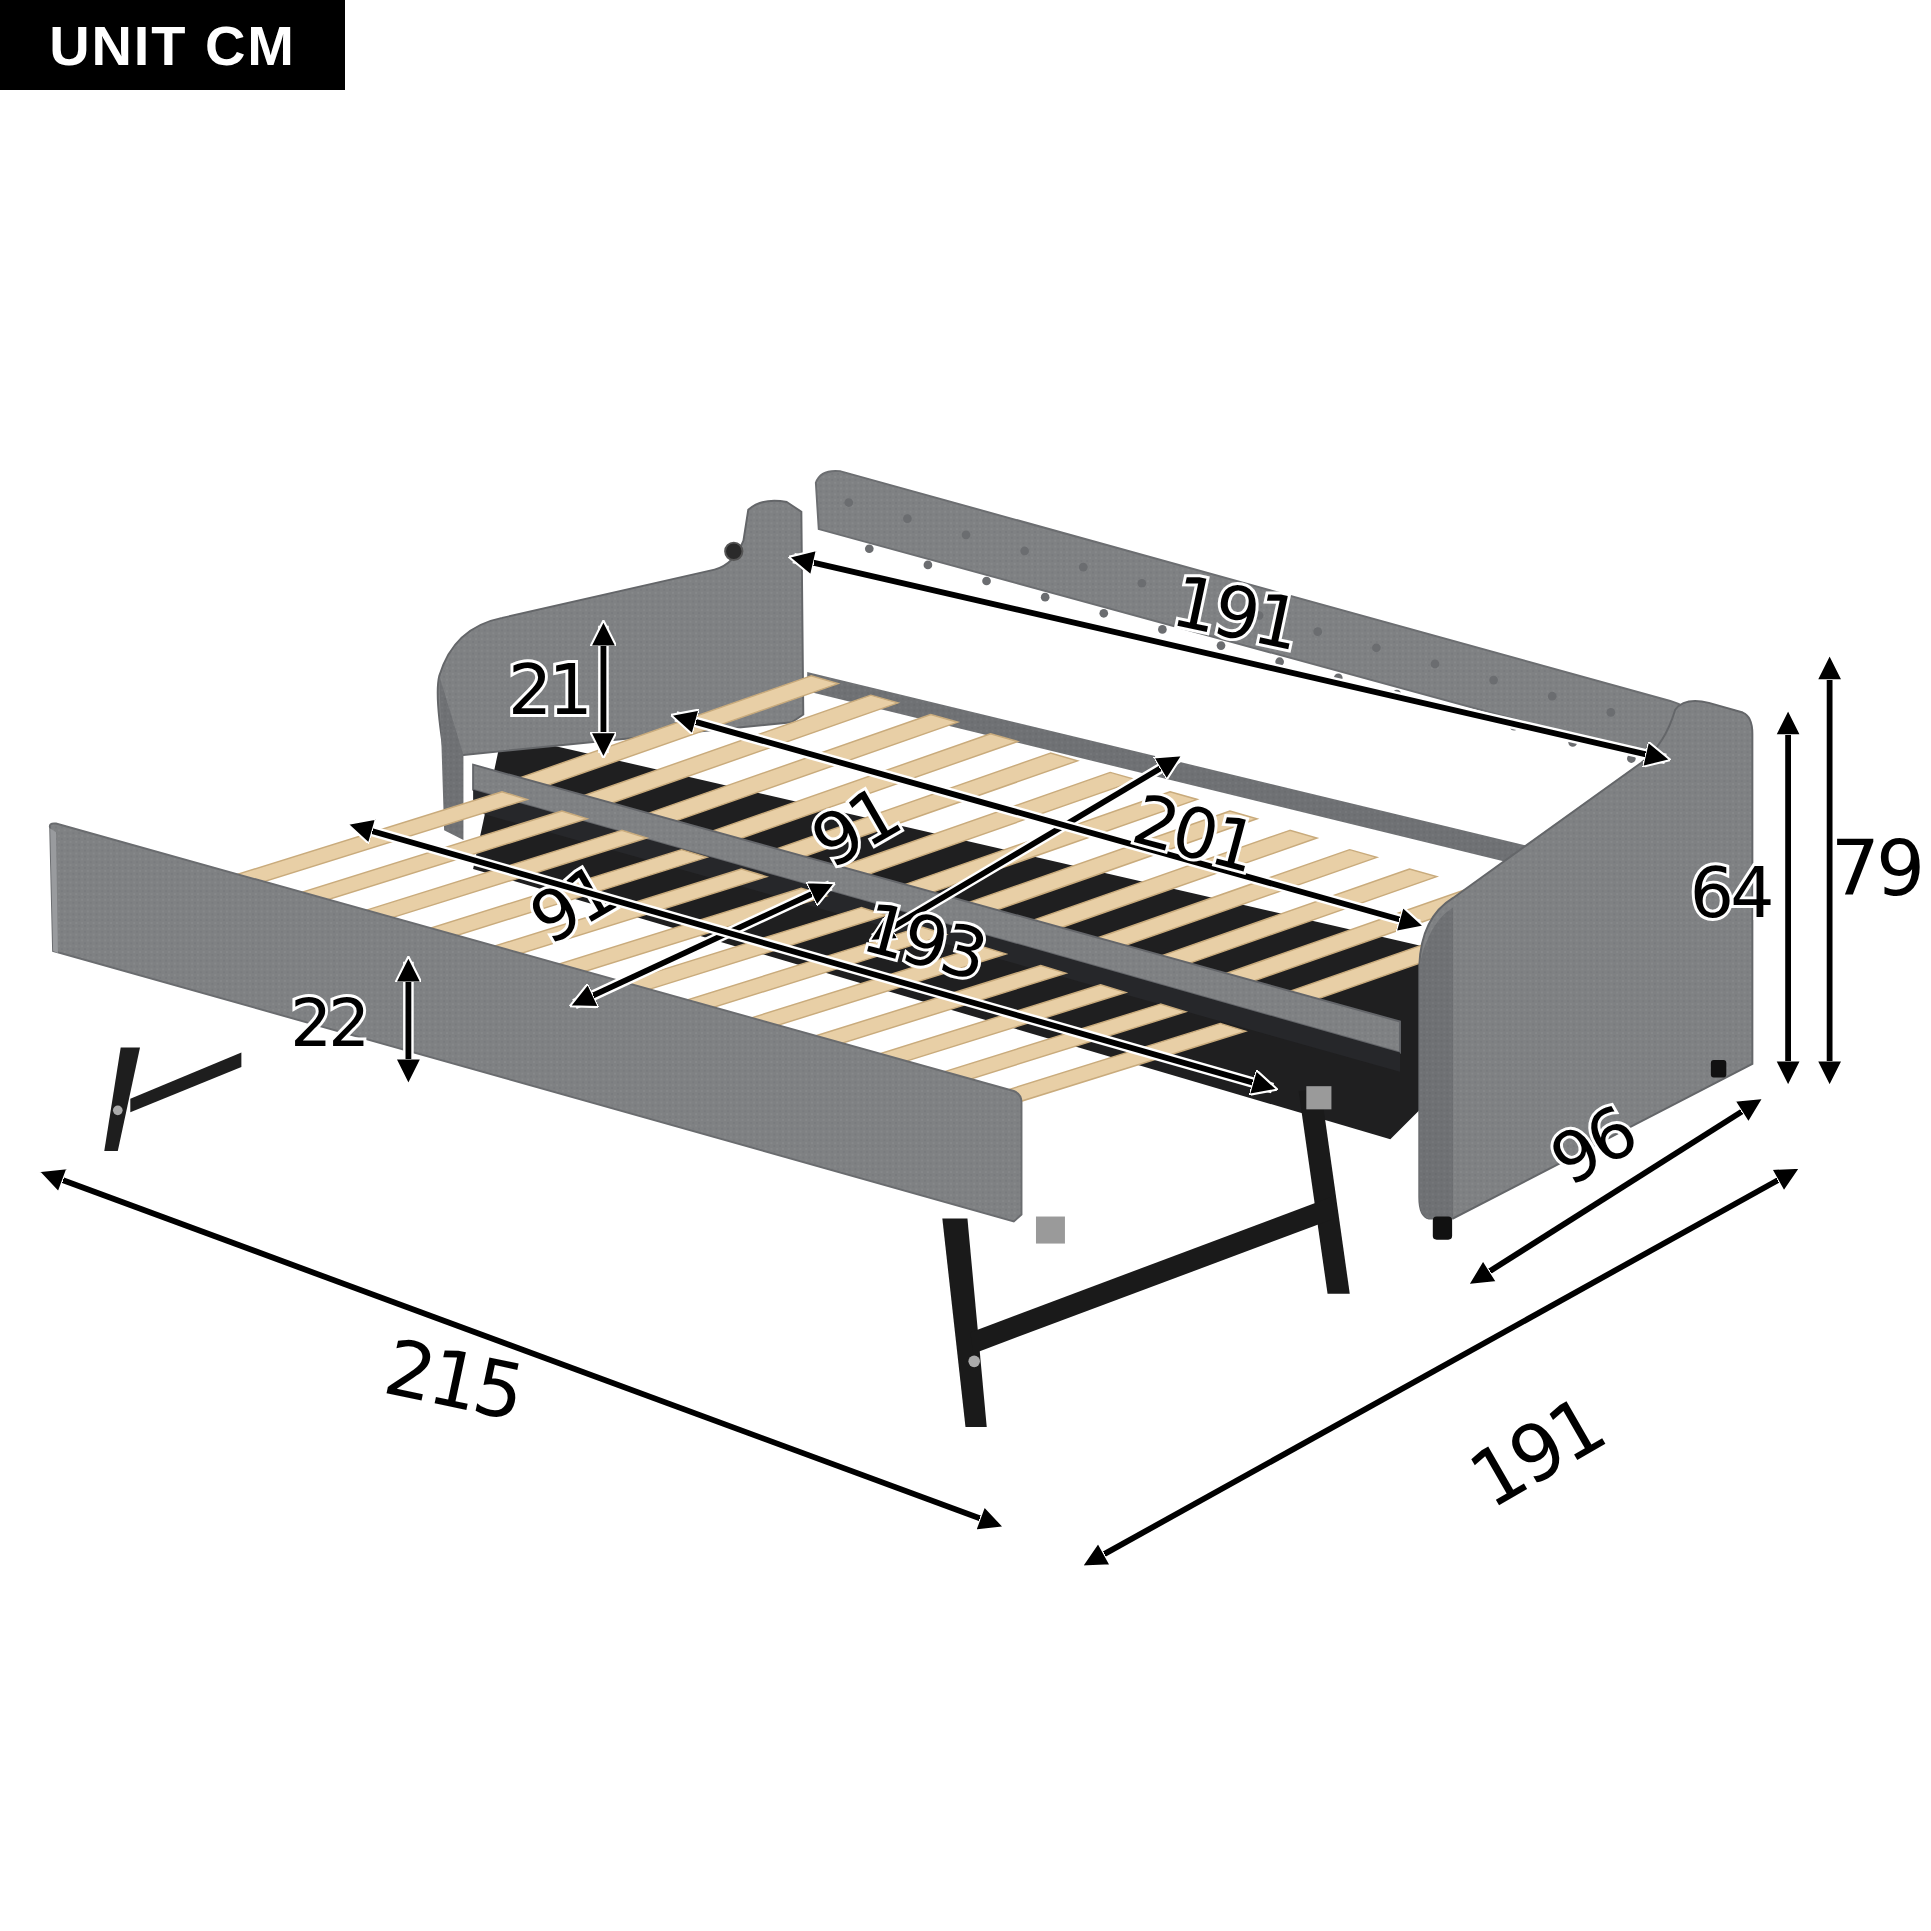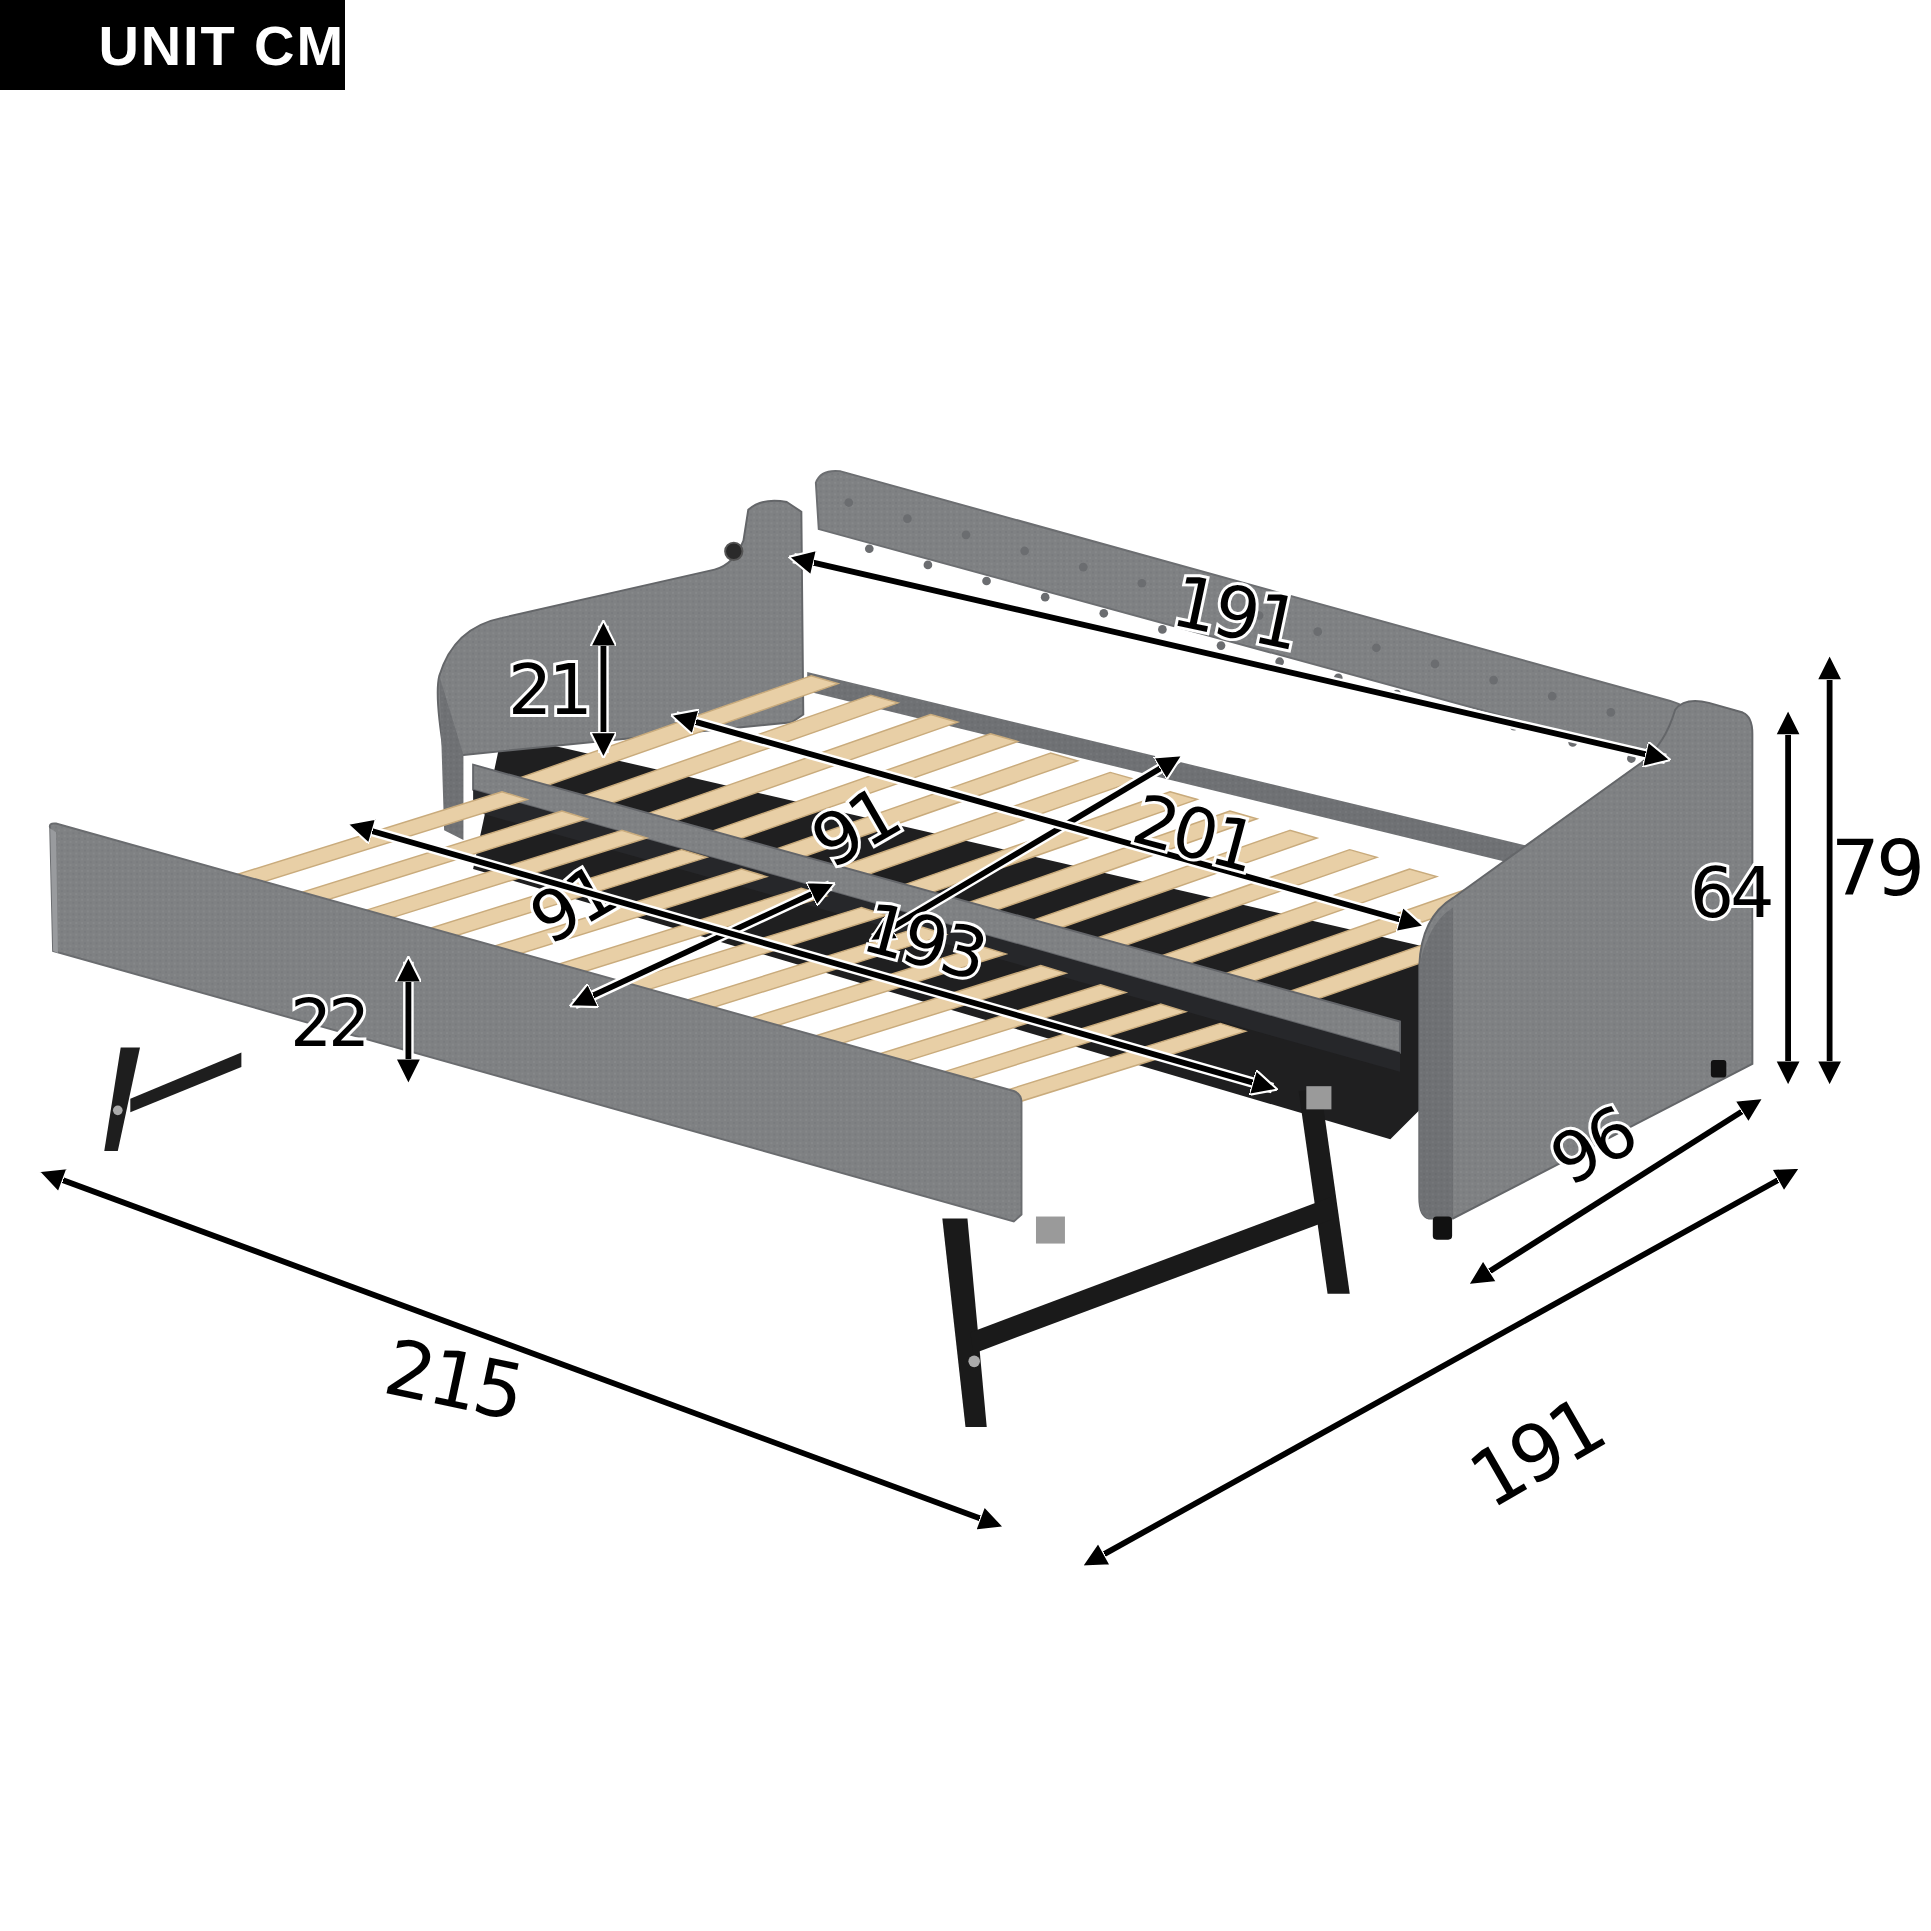--- a/index.html
+++ b/index.html
@@ -1,20 +1,20 @@
 <!DOCTYPE html>
 <html><head>
   <meta charset="utf-8">
   <style>
     html, body { margin: 0; padding: 0; background: #ffffff; }
     body { width: 1931px; height: 1931px; position: relative; overflow: hidden; font-family: "Liberation Sans", sans-serif; }
     .unit-badge {
       position: absolute; left: 0; top: 0; width: 345px; height: 90px;
       background: #000000; color: #ffffff;
-      display: flex; align-items: center; justify-content: flex-end;
+      display: flex; align-items: center; justify-content: center;
       font-family: "Liberation Sans", sans-serif; font-weight: bold; font-size: 56px; letter-spacing: 1.9px;
     }
     svg#diagram { position: absolute; left: 0; top: 0; width: 1931px; height: 1931px; }
     .dim-label {
       font-family: "DejaVu Sans", sans-serif; font-size: 72px; fill: #000000;
       stroke: #ffffff; stroke-width: 6px; paint-order: stroke; letter-spacing: -4px;
     }
     .dim-line { stroke: #000000; stroke-width: 6; fill: none; }
     .dim-outline { stroke: #ffffff; stroke-width: 11; fill: none; }
   </style>

